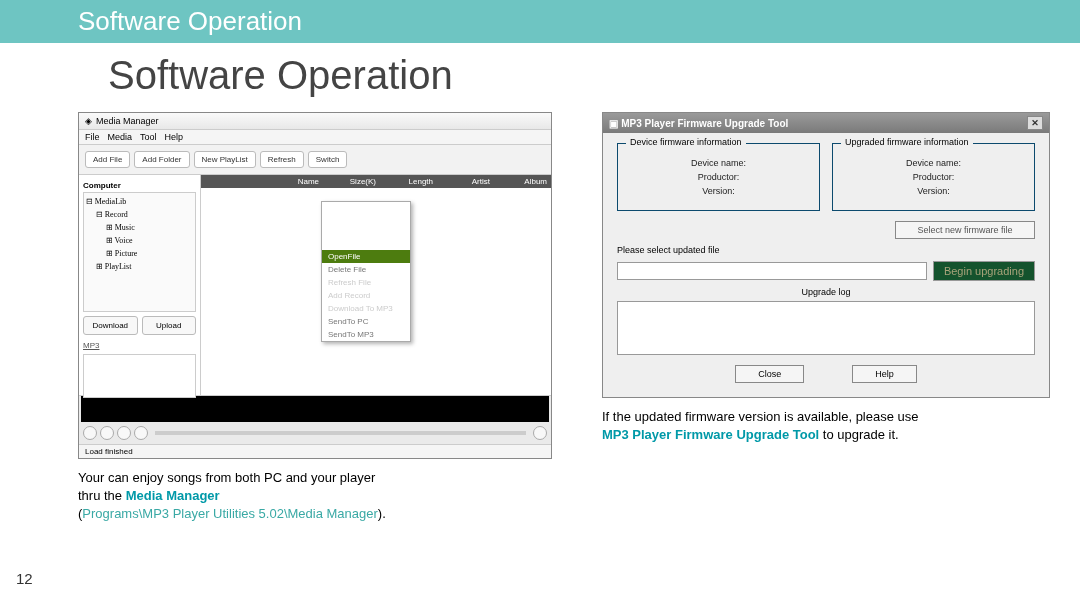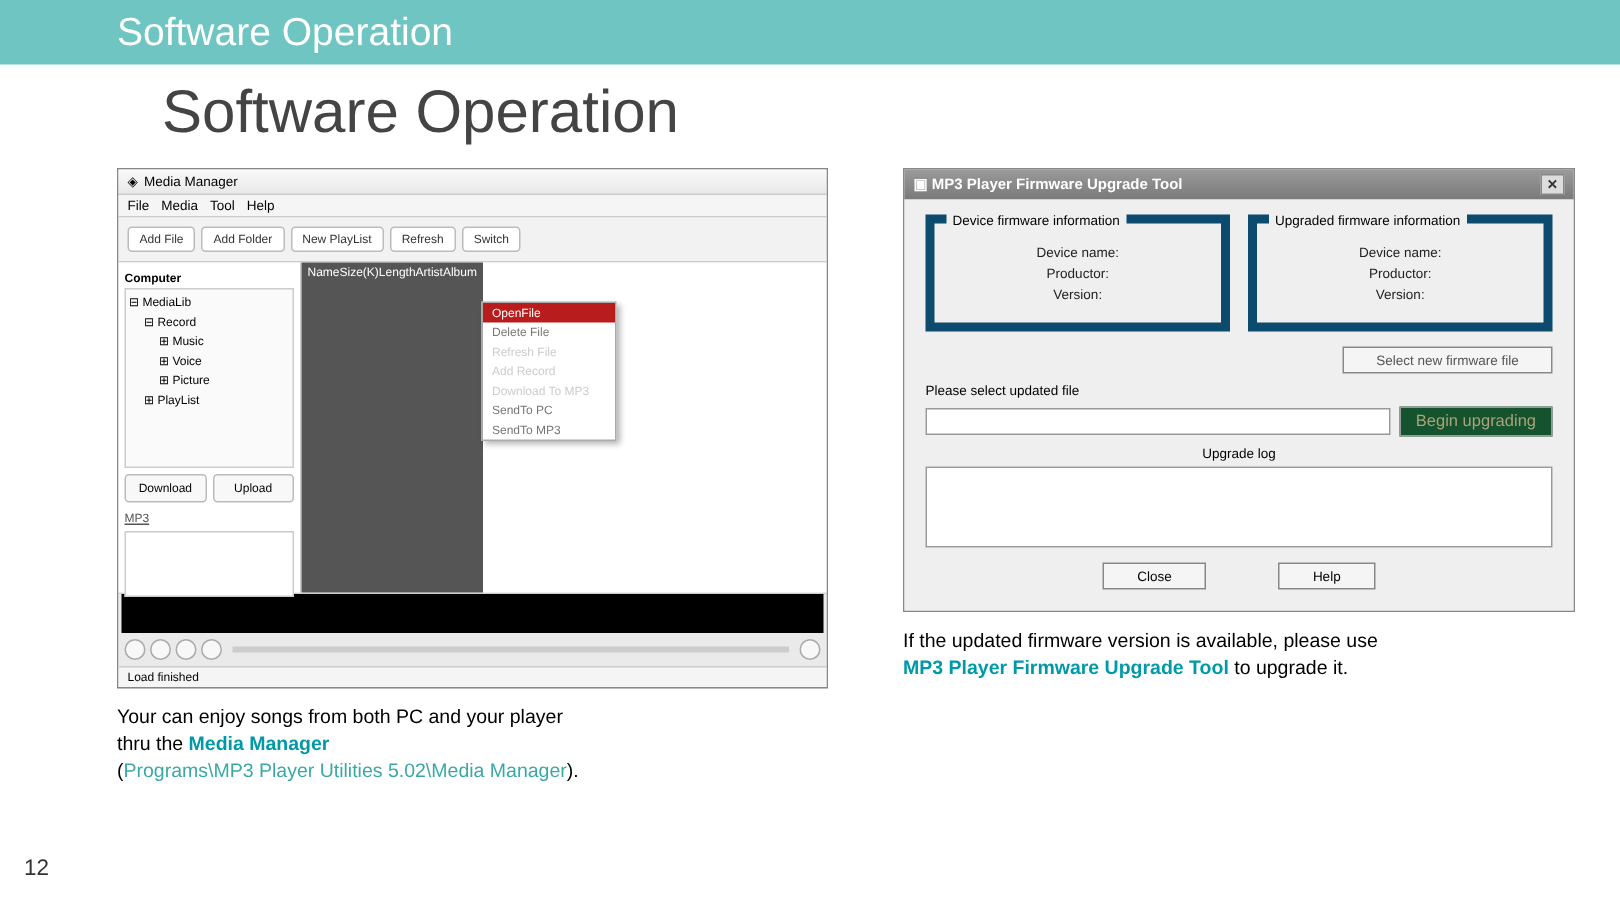--- a/index.html
+++ b/index.html
@@ -10,45 +10,45 @@
   .col { flex: 1; }
   .window { border: 1px solid #888; background: #efefef; }
   
   .mm { width: 474px; font-size: 9px; }
   .mm-titlebar { background: linear-gradient(#fafafa,#e8e8e8); padding: 3px 6px; display:flex; align-items:center; gap:4px; border-bottom:1px solid #ccc;}
   .mm-menu { padding: 2px 6px; display:flex; gap:8px; border-bottom:1px solid #ccc; background:#f5f5f5;}
   .mm-toolbar { padding: 6px; display:flex; gap:4px; background:#f2f2f2; border-bottom:1px solid #ccc;}
   .mm-btn { background:#fff; border:1px solid #bbb; border-radius:3px; padding:3px 7px; font-size:8px; color:#333;}
   .mm-body { display:flex; height: 220px; }
   .mm-tree { width: 122px; border-right:1px solid #ccc; background:#fff; padding:4px; font-size:8px; line-height:13px; position:relative;}
-  .mm-tree-section { border:1px solid #ccc; background:#fafafa; padding:2px; margin-bottom:4px; height:120px; overflow:hidden;}
+  .mm-tree-section { border:1px solid #ccc; background:#fafafa; padding:2px; margin-bottom:4px; height:120px; overflow:hidden;font-family:Liberation Serif, serif;}
   .mm-dlul { display:flex; gap:4px; margin-top:4px;}
   .mm-smbtn { flex:1; border:1px solid #bbb; border-radius:3px; padding:2px; text-align:center; font-size:8px; background:#f8f8f8;}
   .mm-label { display:block; margin:4px 0 2px; color:#555;text-decoration:underline;}
   .mm-mp3box { border:1px solid #ccc; background:#fff; flex:1;}
-  .mm-right { flex:1; display:flex; flex-direction:row; background:#fff; position:relative;}
+  .mm-right { flex:1; display:flex; flex-direction:column; background:#fff; position:relative;}
   .mm-listhead { background:#555; color:#fff; display:flex; font-size:8px; padding:2px 4px;}
   .mm-listhead span:first-child{flex:2;} .mm-listhead span{flex:1; text-align:right;}
   .mm-row { display:flex; padding:1px 4px; font-size:8px;}
   .mm-row.sel { background:#3a5fc8; color:#fff;}
   .mm-row span:first-child{flex:2;} .mm-row span{flex:1; text-align:right;}
   .mm-context { position:absolute; top:26px; left:120px; background:#fff; border:1px solid #aaa; box-shadow:2px 2px 4px rgba(0,0,0,.3); font-size:8px; width:90px;}
   .mm-context div { padding:2px 6px; color:#777;}
-  .mm-context div.active{ background:#b91c1c; color:#fff;}
+  .mm-context div.active{ background:#4d7c0f; color:#fff;margin-top:48px;}
   .mm-player { background:#eaeaea; border-top:1px solid #ccc;}
   .mm-track { height:26px; background:#000; margin:0 2px;}
   .mm-controls { padding:4px; display:flex; gap:3px; align-items:center;}
   .mm-cbtn { width:14px; height:14px; border:1px solid #aaa; border-radius:50%; background:#f8f8f8;}
   .mm-status { border-top:1px solid #ccc; padding:2px 6px; font-size:8px; background:#f5f5f5;}
   
   .ft { width: 448px; font-size: 9px; }
   .ft-titlebar { background: linear-gradient(#9a9a9a,#7a7a7a); color:#fff; padding:3px 6px; display:flex; align-items:center; justify-content:space-between; font-weight:bold; font-size:10px;}
   .ft-close { width:16px; height:14px; background:#ddd; color:#333; display:flex; align-items:center; justify-content:center; border:1px solid #888; font-size:9px;}
   .ft-body { padding: 10px 14px; background:#efefef;}
-  .ft-group { border:6px solid #0c4a6e; padding: 10px 12px; position:relative; margin-bottom:4px;}
+  .ft-group { border:1px solid #0c4a6e; padding: 10px 12px; position:relative; margin-bottom:4px;}
   .ft-group-title { position:absolute; top:-7px; left:8px; background:#efefef; padding:0 4px; font-size:9px;}
   .ft-rowf { margin:4px 0; font-size:9px; color:#222;text-align:center;}
   .ft-2col { display:flex; gap:12px;}
   .ft-2col > div { flex:1;}
   .ft-selbtn { border:1px solid #888; background:#f5f5f5; padding:3px 8px; text-align:center; width:140px; margin-left:auto; font-size:9px; color:#555;}
   .ft-input { display:flex; gap:6px; align-items:center; margin:6px 0;}
   .ft-input .box { flex:1; height:18px; border:1px solid #999; background:#fff;}
   .ft-begin { border:1px solid #999; padding:3px 10px; background:#14532d; color:#a8a37a; font-size:11px;}
   .ft-log { border:1px solid #999; background:#fff; height:54px; margin-top:4px;}
   .ft-bottom { display:flex; gap:48px; justify-content:center; padding:10px 0 4px;}

